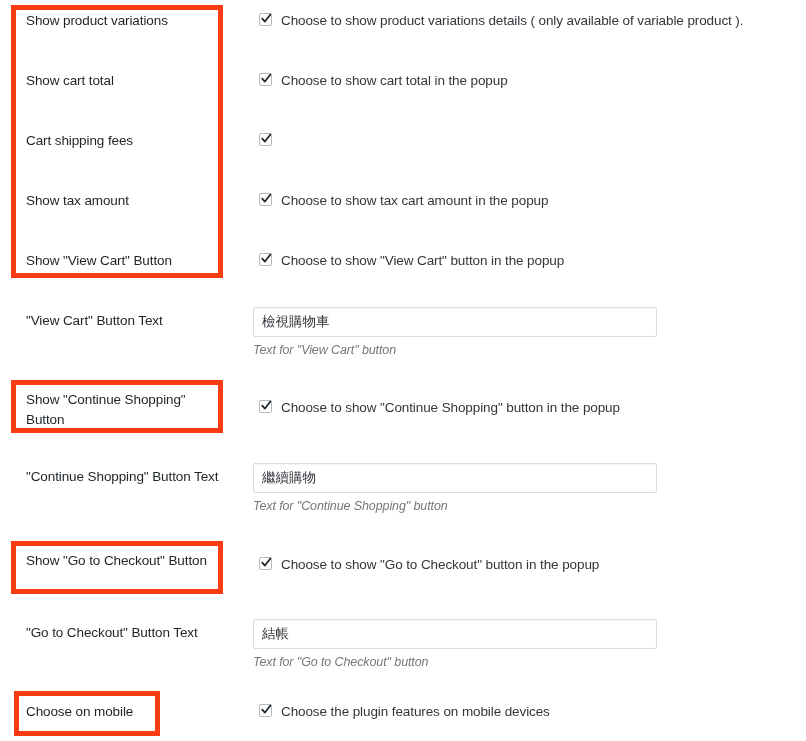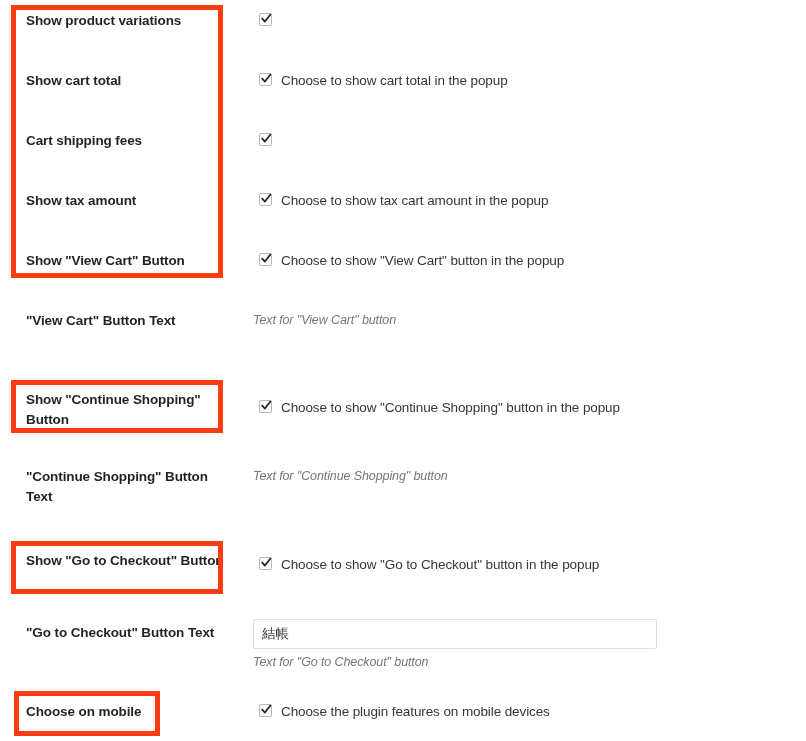--- a/index.html
+++ b/index.html
@@ -28,21 +28,21 @@
     position: absolute;
     left: 0;
     width: 806px;
   }
 
   .label {
     position: absolute;
     left: 26px;
     width: 200px;
     font-size: 13.5px;
-    font-weight: bold;
+    font-weight: normal;
     line-height: 20px;
     color: #1d2327;
     letter-spacing: -0.1px;
   }
 
   .field {
     position: absolute;
     left: 253px;
     width: 545px;
   }
@@ -128,20 +128,21 @@
 
   <div class="row" style="top:11px;">
     <div class="label">Show product variations</div>
     <div class="field">
       <div class="cb-line">
         <span class="checkbox">
           <svg viewBox="0 0 15 15">
               <path d="M3.2 7.6 L5.9 10.6 L11.4 3.4" stroke="#1d2327" stroke-width="1.7" fill="none" stroke-linecap="round" stroke-linejoin="round"></path>
             </svg>
         </span>
+        <span class="cb-text">Choose to show product variations details ( only available of variable product ).</span>
       </div>
     </div>
   </div>
 
   <div class="row" style="top:71px;">
     <div class="label">Show cart total</div>
     <div class="field">
       <div class="cb-line">
         <span class="checkbox">
           <svg viewBox="0 0 15 15">
@@ -190,20 +191,21 @@
             </svg>
         </span>
         <span class="cb-text">Choose to show "View Cart" button in the popup</span>
       </div>
     </div>
   </div>
 
   <div class="row" style="top:311px;">
     <div class="label">"View Cart" Button Text</div>
     <div class="field" style="top:-4px;position:absolute;">
+      <input class="text-input" type="text" value="檢視購物車" style="">
       <span class="help">Text for "View Cart" button</span>
     </div>
   </div>
 
   <div class="row" style="top:390px;">
     <div class="label">Show "Continue Shopping" Button</div>
     <div class="field" style="top:8px;position:absolute;">
       <div class="cb-line">
         <span class="checkbox">
           <svg viewBox="0 0 15 15">
@@ -211,20 +213,21 @@
             </svg>
         </span>
         <span class="cb-text">Choose to show "Continue Shopping" button in the popup</span>
       </div>
     </div>
   </div>
 
   <div class="row" style="top:467px;">
     <div class="label">"Continue Shopping" Button Text</div>
     <div class="field" style="top:-4px;position:absolute;">
+      <input class="text-input" type="text" value="繼續購物" style="">
       <span class="help">Text for "Continue Shopping" button</span>
     </div>
   </div>
 
   <div class="row" style="top:551px;">
     <div class="label">Show "Go to Checkout" Button</div>
     <div class="field" style="top:4px;position:absolute;">
       <div class="cb-line">
         <span class="checkbox">
           <svg viewBox="0 0 15 15">

